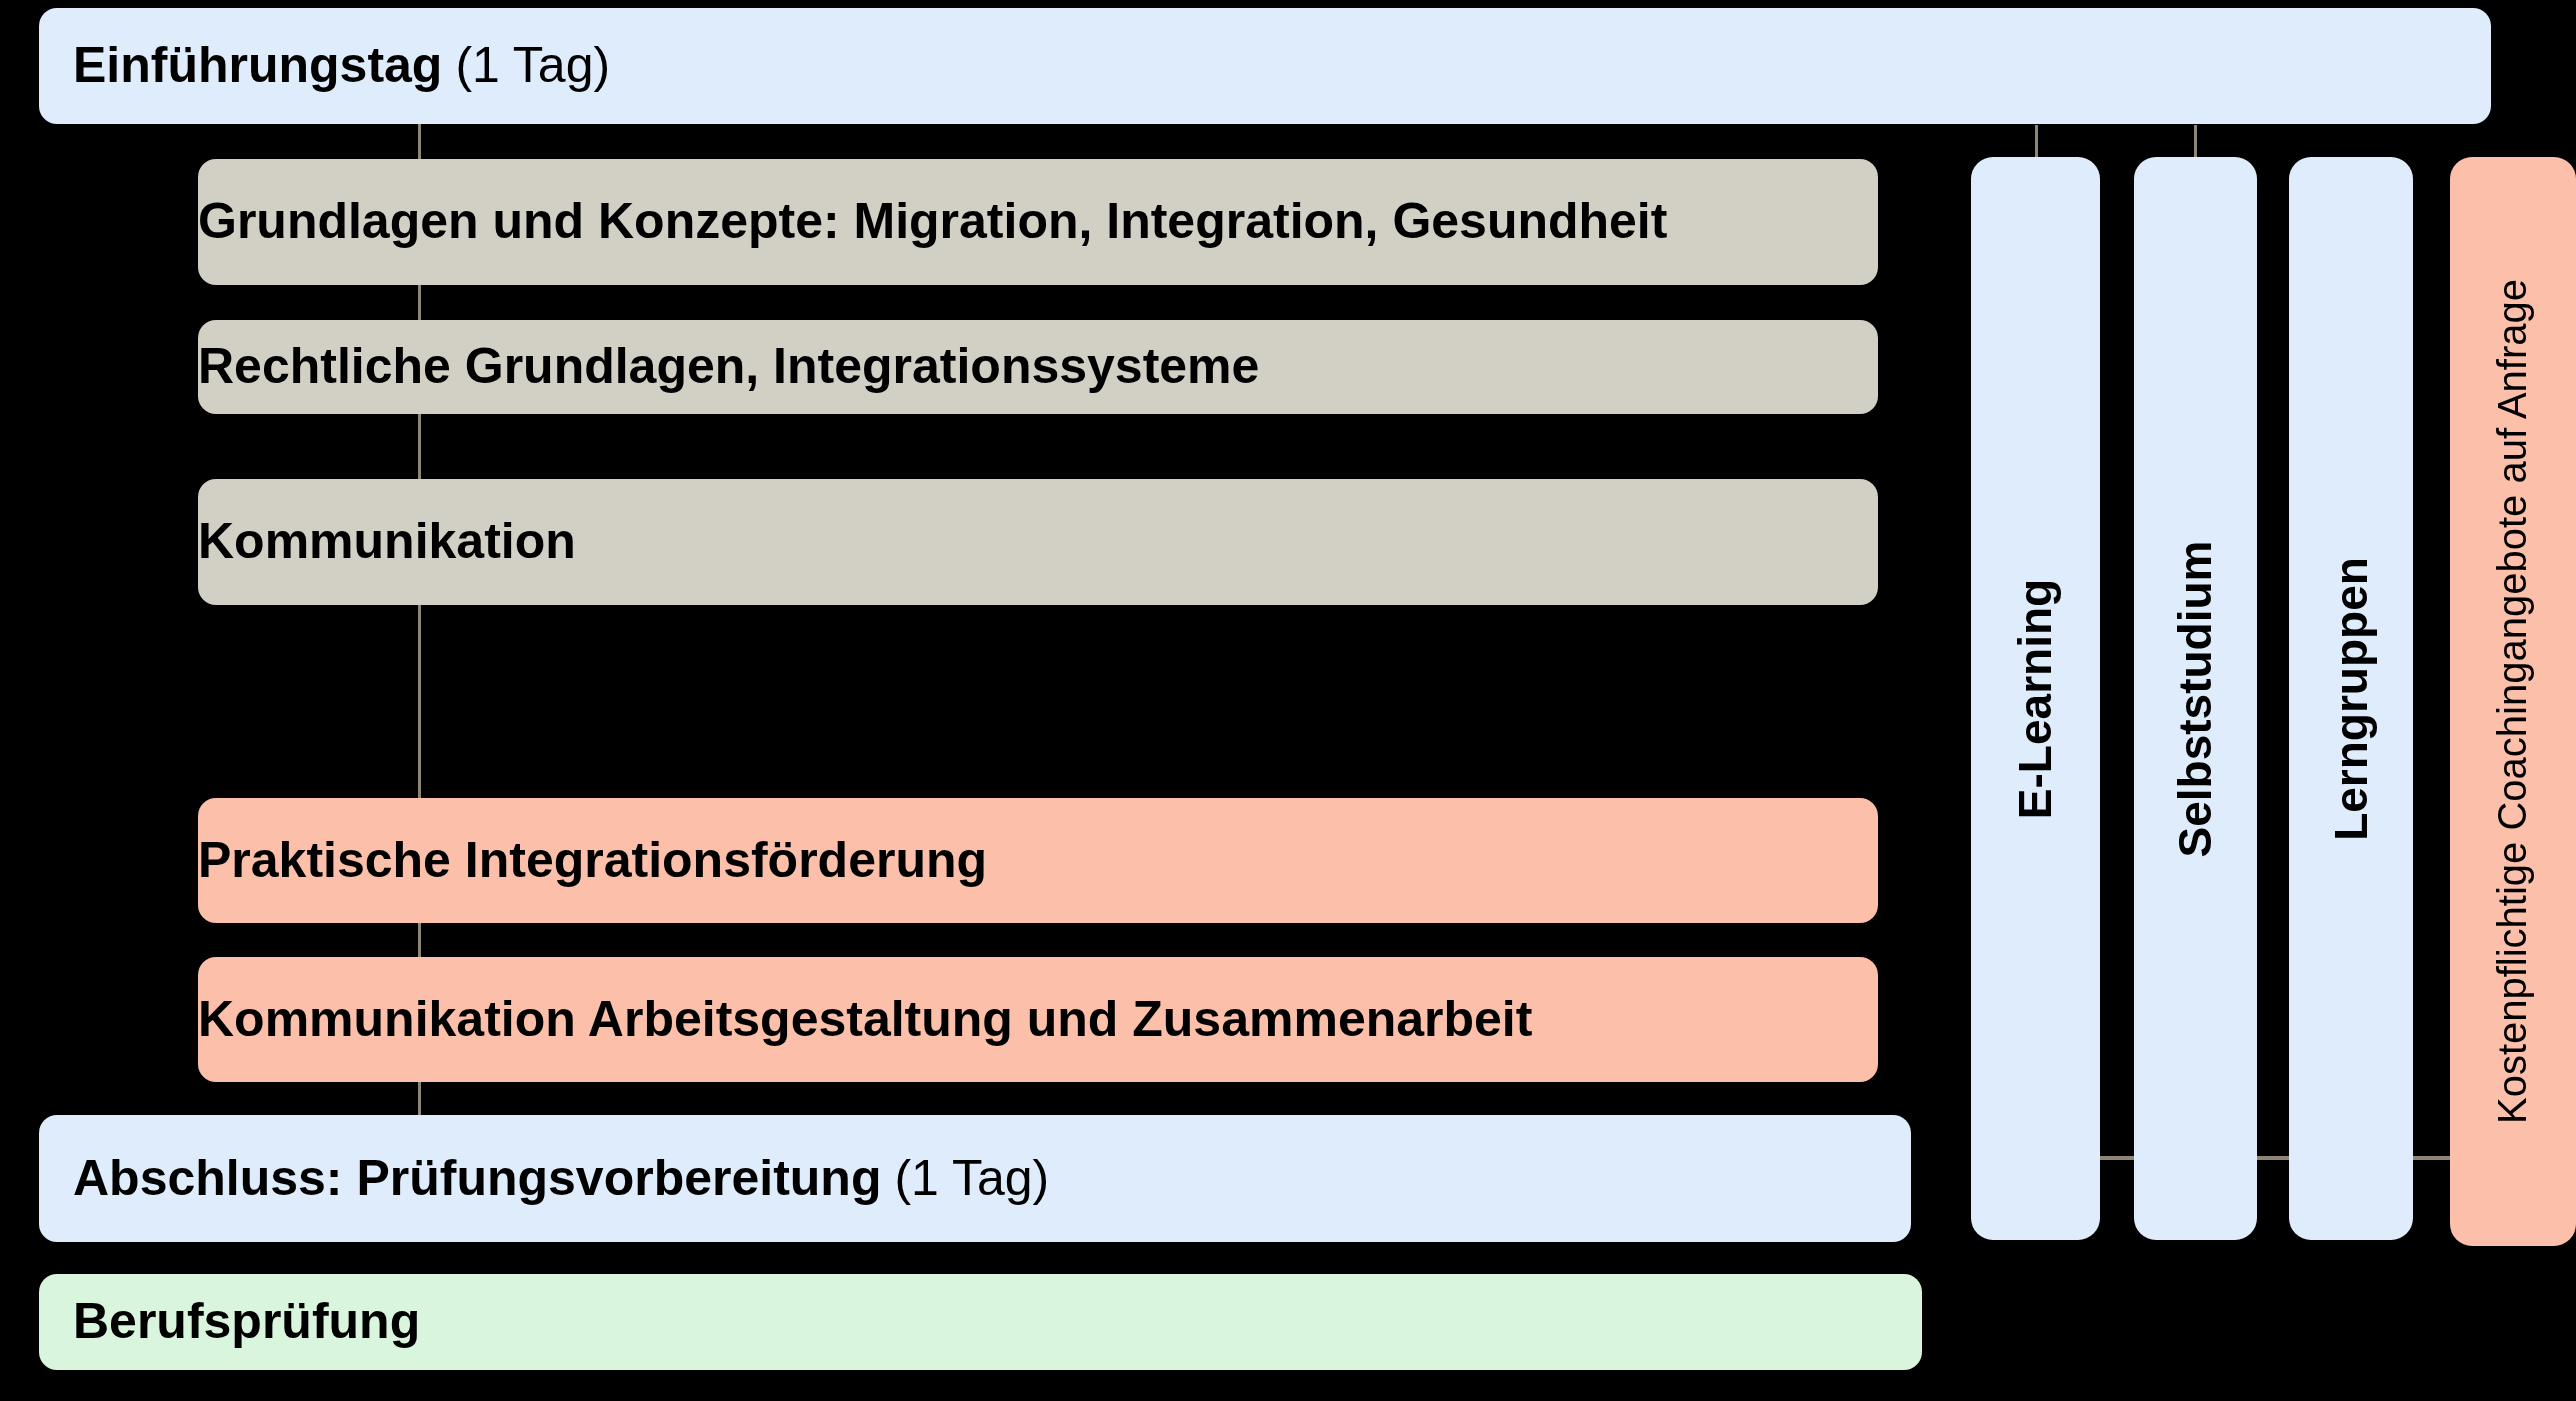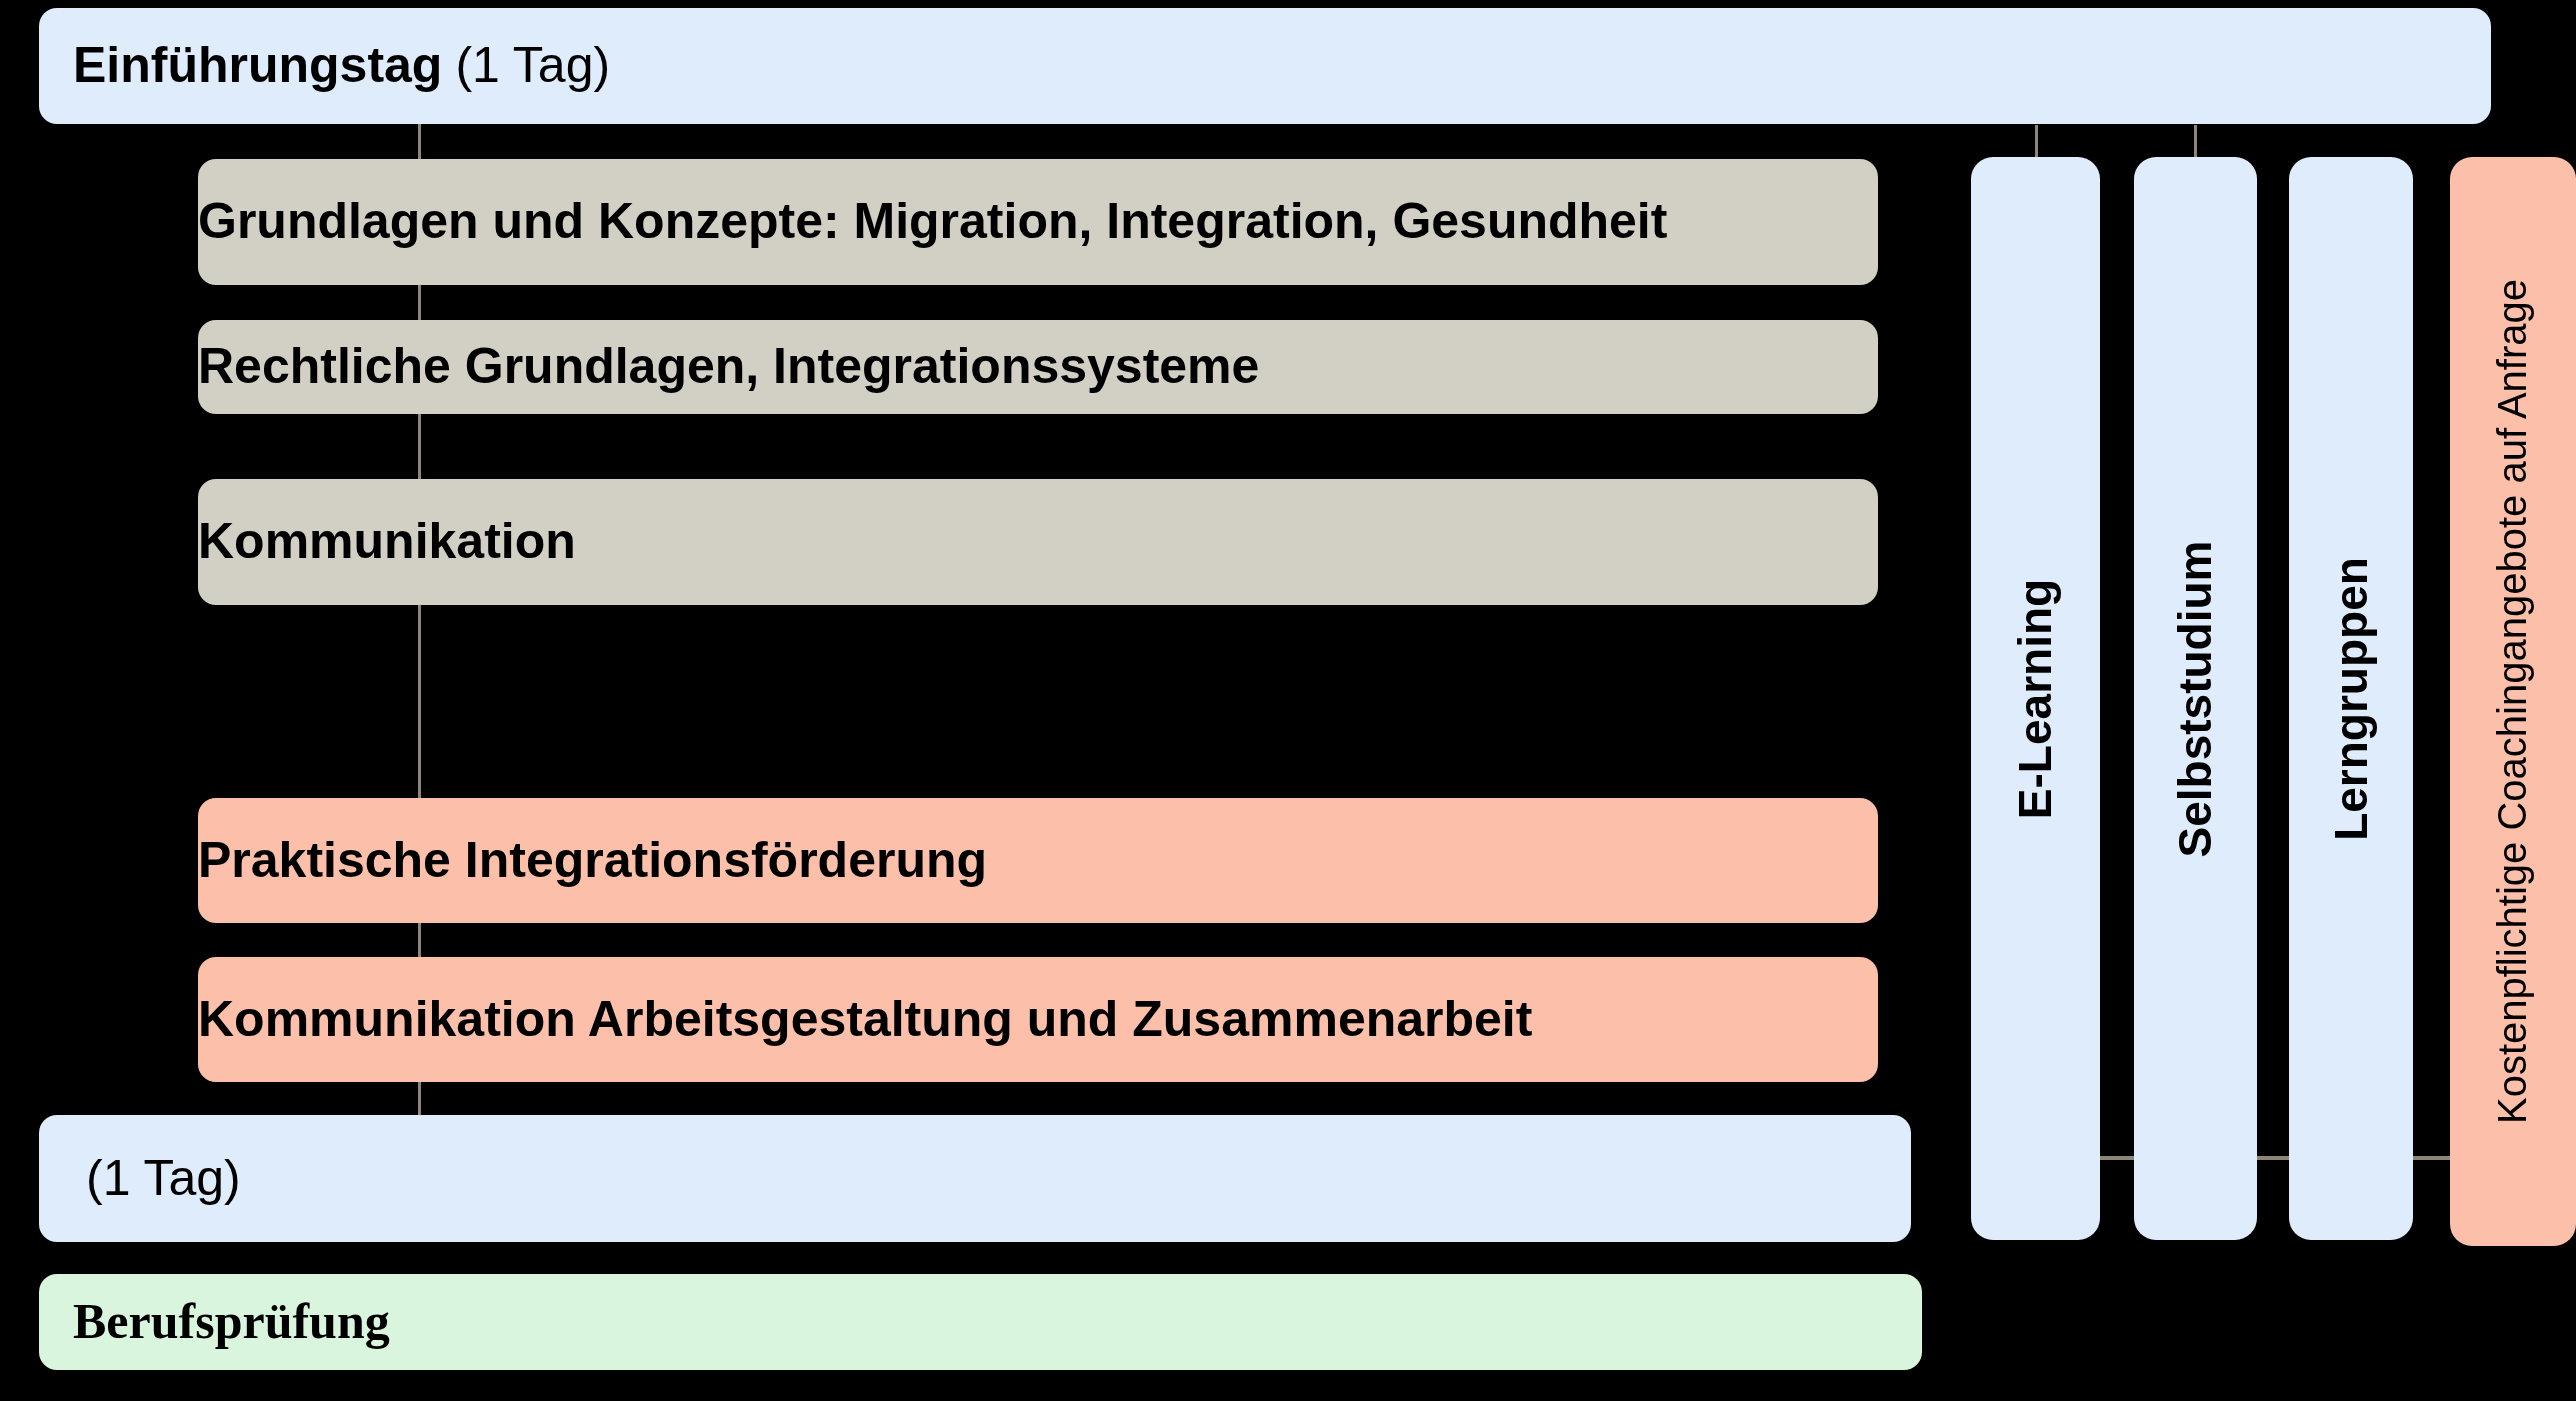--- a/index.html
+++ b/index.html
@@ -46,21 +46,21 @@
   .bar .bar-label{font-weight:bold;}
   .bar .bar-suffix{font-weight:normal;margin-left:0.26em;}
   .intro-bar{left:8px;top:8px;width:2418px;height:116px;background:var(--c-blue);padding-left:34px;}
   .module{left:167px;width:1680px;background:var(--c-gray);}
   .module-0{top:159px;height:126px;}
   .module-1{top:320px;height:94px;}
   .module-2{top:479px;height:126px;}
   .module-3{top:798px;height:125px;background:var(--c-salmon);}
   .module-4{top:957px;height:125px;background:var(--c-salmon);}
   .final-bar{left:8px;top:1115px;width:1838px;height:127px;background:var(--c-blue);padding-left:34px;}
-  .exam-bar{left:8px;top:1274px;width:1849px;height:96px;background:var(--c-green);padding-left:34px;font-family:Liberation Serif, serif;}
+  .exam-bar{left:8px;top:1274px;width:1849px;height:96px;background:var(--c-green);padding-left:34px;}
   
   .support{
     position:absolute;
     top:157px;
     height:1083px;
     border-radius:22px;
     background:var(--c-blue);
     display:flex;
     align-items:center;
     justify-content:center;
@@ -107,20 +107,21 @@
     <span class="bar-label">Praktische Integrationsförderung</span>
   </div>
   <div class="bar module module-2">
     <span class="bar-label">Kommunikation</span>
   </div>
   <div class="bar module module-4">
     <span class="bar-label">Kommunikation Arbeitsgestaltung und Zusammenarbeit</span>
   </div>
 
   <div class="bar final-bar">
+    <span class="bar-label">Abschluss: Prüfungsvorbereitung</span>
     <span class="bar-suffix">(1 Tag)</span>
   </div>
 
   <div class="bar exam-bar">
     <span class="bar-label">Berufsprüfung</span>
   </div>
 
   <div class="support support-0">
     <span class="rot">E-Learning</span>
   </div>

